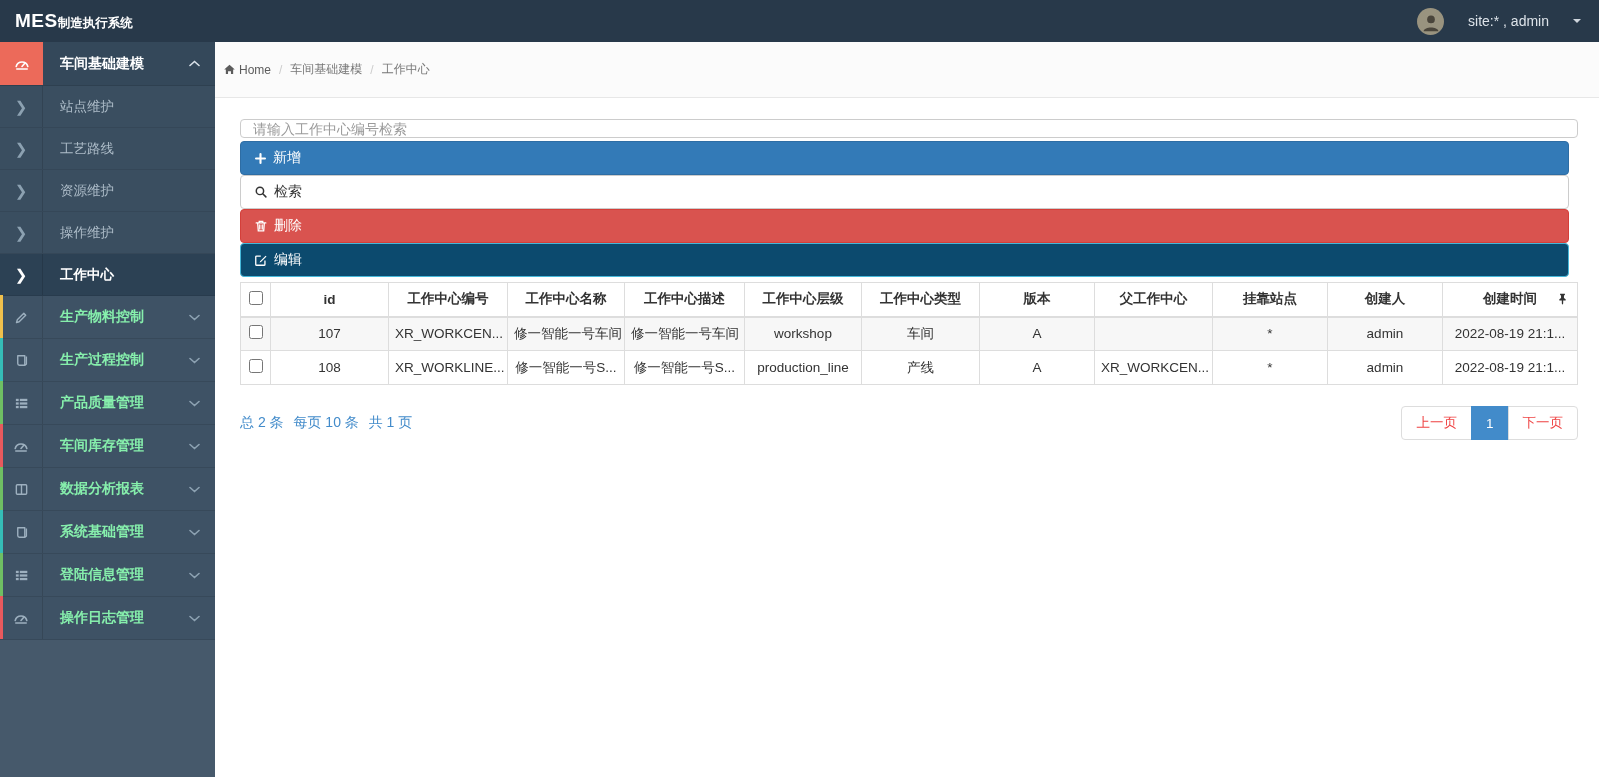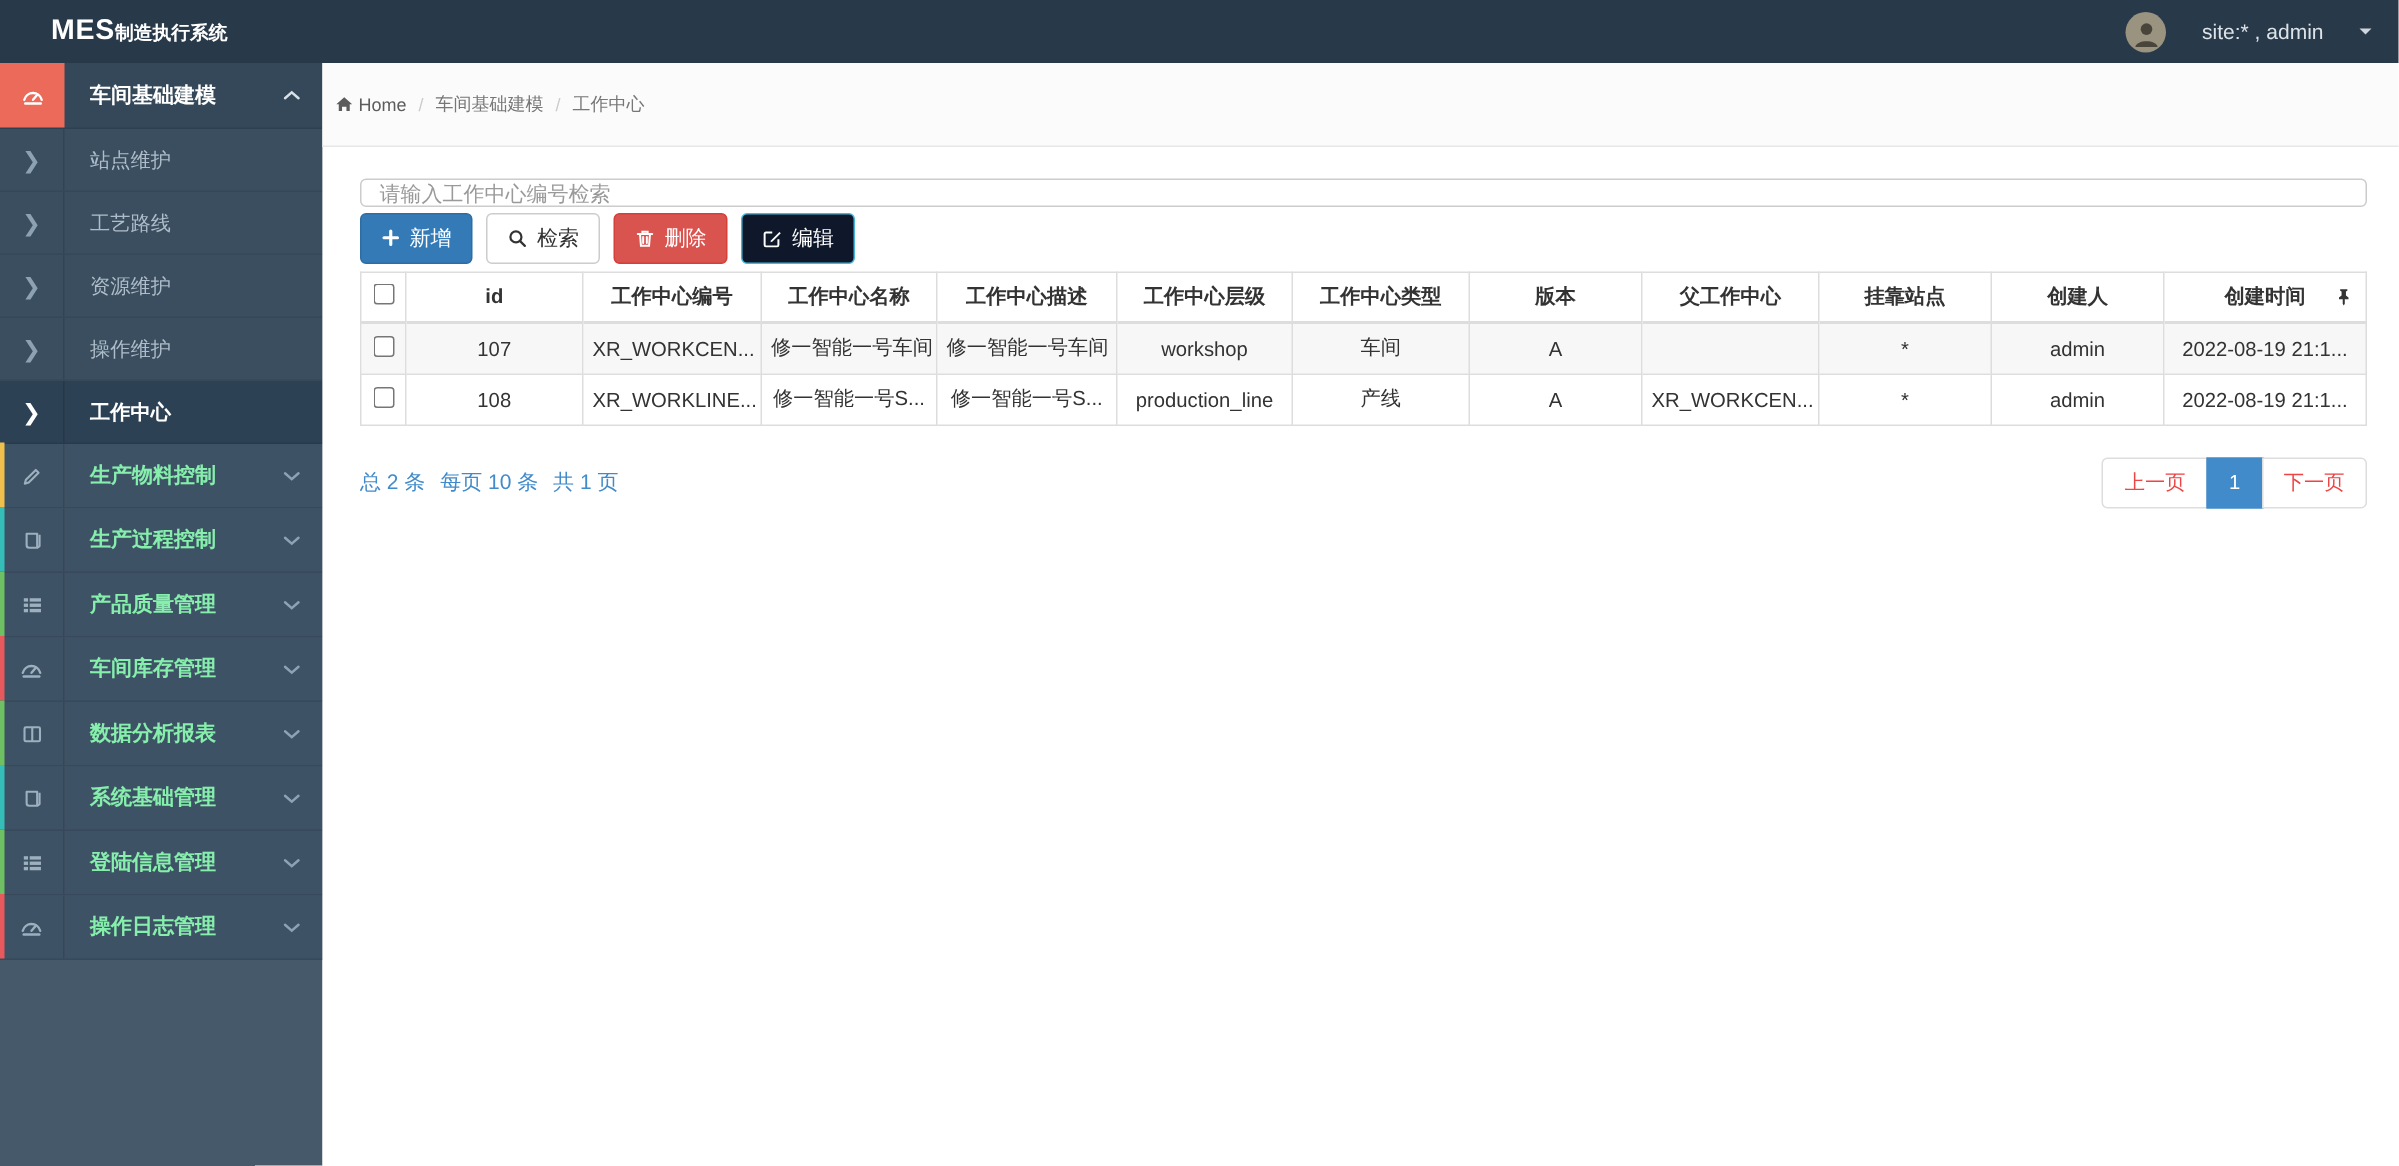--- a/index.html
+++ b/index.html
@@ -1,21 +1,21 @@
 <!DOCTYPE html>
 <html><head>
 <meta charset="utf-8">
 <style>
   * { margin:0; padding:0; box-sizing:border-box; }
   html,body { width:1599px; height:777px; overflow:hidden;
     font-family:"Liberation Sans","DejaVu Sans",sans-serif; background:#fff; }
 
   
   .navbar { position:absolute; top:0; left:0; right:0; height:42px;
-    background:#28394a; display:flex; align-items:center; z-index:5;padding-left:19px; }
+    background:#28394a; display:flex; align-items:center; z-index:5; }
   .logo { width:215px; padding-left:15px; color:#fff; white-space:nowrap; cursor:pointer; }
   .logo-mes { font-size:19px; font-weight:bold; letter-spacing:.5px; }
   .logo-rest { font-size:12.5px; font-weight:bold; }
   .nav-user { margin-left:auto; margin-right:18px; display:flex; align-items:center;
     gap:24px; color:#dde3e9; font-size:14px; cursor:pointer; }
   .avatar { width:27px; height:27px; border-radius:50%; background:#99937f;
     display:flex; align-items:center; justify-content:center; overflow:hidden; }
   .avatar svg { margin-top:4px; }
   .caret-down { width:0; height:0; border-left:4px solid transparent;
     border-right:4px solid transparent; border-top:4px solid #cfd6dd; }
@@ -53,30 +53,30 @@
   .bc-home { display:flex; align-items:center; gap:3px; color:#5c5c5c; cursor:pointer; }
   .bc-sep { color:#ccc; margin:0 8px; }
   .bc-item { color:#777; }
 
   .content { padding:21px 21px 0 25px; }
   .search-input { width:100%; height:19px; border:1px solid #ccc; border-radius:4px;
     padding:6px 12px; font-size:14px; color:#555; outline:none;
     font-family:"Liberation Sans","DejaVu Sans",sans-serif; }
   .search-input::placeholder { color:#9a9a9a; }
 
-  .btn-row { margin-top:3px; display:flex; }
+  .btn-row { margin-top:3px; display:flex;flex-direction:column; }
   .btn { height:34px; display:inline-flex; align-items:center; gap:6px;
     padding:0 13px; margin-right:9px; font-size:14px; border-radius:4px;
     border:1px solid transparent; cursor:pointer; color:#fff;
     font-family:"Liberation Sans","DejaVu Sans",sans-serif; }
   .btn svg { flex:none; }
   .btn-primary { background:#337ab7; border-color:#2e6da4; }
   .btn-default { background:#fff; border-color:#ccc; color:#333; }
   .btn-danger  { background:#d9534f; border-color:#d43f3a; }
-  .btn-info    { background:#0f172a; border-color:#46b8da; }
+  .btn-info    { background:#0c4a6e; border-color:#46b8da; }
 
   table { margin-top:5px; width:100%; border-collapse:collapse; table-layout:fixed; }
   th,td { border:1px solid #ddd; height:34px; text-align:center; font-size:13.5px;
     color:#333; overflow:hidden; white-space:nowrap; padding:0 6px; }
   thead th { font-weight:bold; border-bottom-width:2px; position:relative; }
   tbody tr:nth-child(odd) { background:#f7f7f7; }
   .pin-icon { position:absolute; right:9px; top:50%; transform:translateY(-50%);
     color:#333; display:flex; cursor:pointer; }
   input[type=checkbox] { width:14px; height:14px; cursor:pointer; }
 

